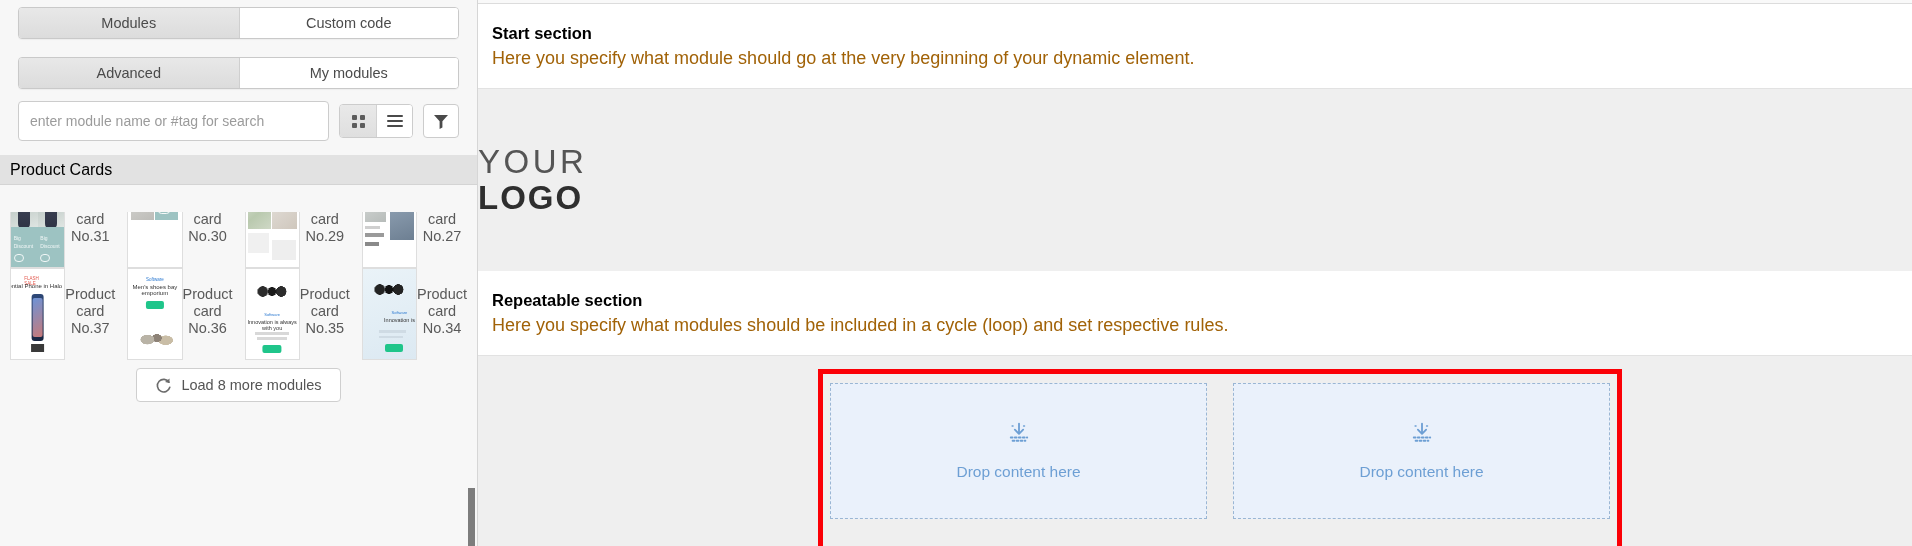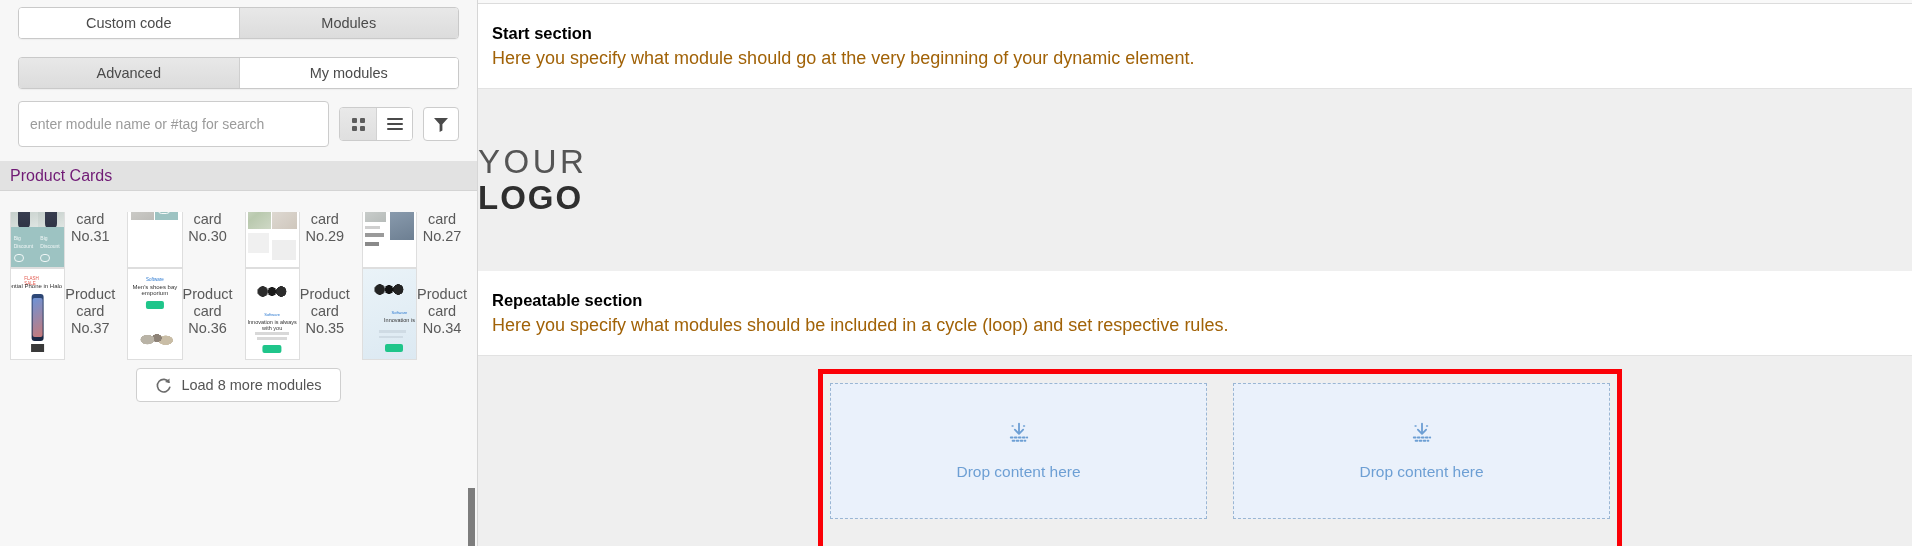--- a/index.html
+++ b/index.html
@@ -51,21 +51,21 @@
   .seg-wrap-2 { padding: 18px 18px 0 18px; }
 
   .searchrow {
     display: flex;
     align-items: center;
     padding: 12px 18px 14px 18px;
     gap: 10px;
   }
   .search-input {
     flex: 1 1 auto;
-    height: 46px;
+    height: 40px;
     border: 1px solid #cccccc;
     border-radius: 4px;
     background: #fff;
     font-size: 14px;
     color: #555;
     padding: 0 11px;
     font-family: "Liberation Sans", sans-serif;
     min-width: 0;
   }
   .search-input::placeholder { color: #9b9b9b; }
@@ -102,21 +102,21 @@
     cursor: pointer;
   }
 
   .group-header {
     background: #e2e2e2;
     height: 30px;
     display: flex;
     align-items: center;
     padding-left: 10px;
     font-size: 16px;
-    color: #701a75;
+    color: #000000;
     border-bottom: 1px solid #d4d4d4;
   }
 
   .cards-scroll {
     position: absolute;
     top: 212px; left: 0; right: 0; bottom: 0;
     overflow: hidden;
     background: #f7f7f7;
   }
   .cards-grid {
@@ -303,22 +303,22 @@
 </style>
 </head>
 <body>
 
 <div class="app">
 
   <aside class="sidebar">
 
     <div class="seg-wrap">
       <div class="segmented">
+        <div class="seg active">Modules</div>
         <div class="seg">Custom code</div>
-        <div class="seg active">Modules</div>
       </div>
     </div>
 
     <div class="seg-wrap-2">
       <div class="segmented">
         <div class="seg active">Advanced</div>
         <div class="seg">My modules</div>
       </div>
     </div>
 

